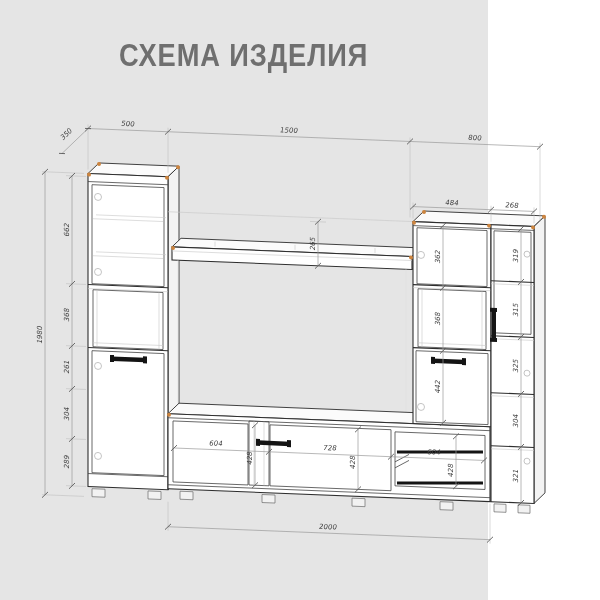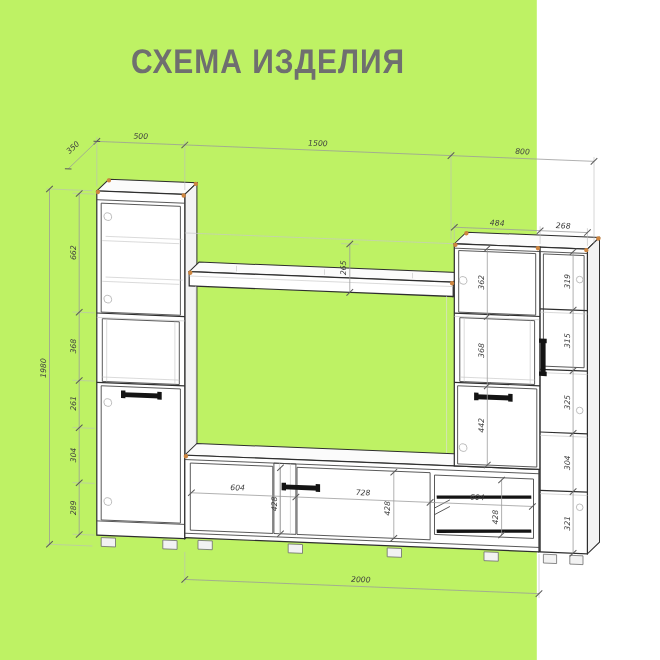--- a/index.html
+++ b/index.html
@@ -1,16 +1,16 @@
 <!DOCTYPE html>
 <html><head>
 <meta charset="utf-8">
 <style>
   html,body{margin:0;padding:0;background:#ffffff;width:600px;height:600px;overflow:hidden;}
-  #canvas{position:relative;width:488px;height:600px;background:#bef264;font-family:"DejaVu Sans",sans-serif;}
+  #canvas{position:relative;width:488px;height:600px;background:#e5e5e5;font-family:"DejaVu Sans",sans-serif;}
   #title{position:absolute;top:38px;left:0;width:100%;text-align:center;
          font-family:"Liberation Sans",sans-serif;font-weight:800;font-size:31px;
          color:#6f6f6f;letter-spacing:1px;}
   #title span{display:inline-block;transform:scaleX(.88);}
   svg{position:absolute;left:0;top:0;}
   .edge{stroke:#2e2e2e;stroke-width:1.1;fill:none;}
   .edge2{stroke:#444;stroke-width:.8;fill:none;}
   .faint{stroke:#c7c7c7;stroke-width:.6;fill:none;}
   .vfaint{stroke:#dedede;stroke-width:.6;fill:none;}
   .face{fill:#ffffff;stroke:#2e2e2e;stroke-width:1.1;}

